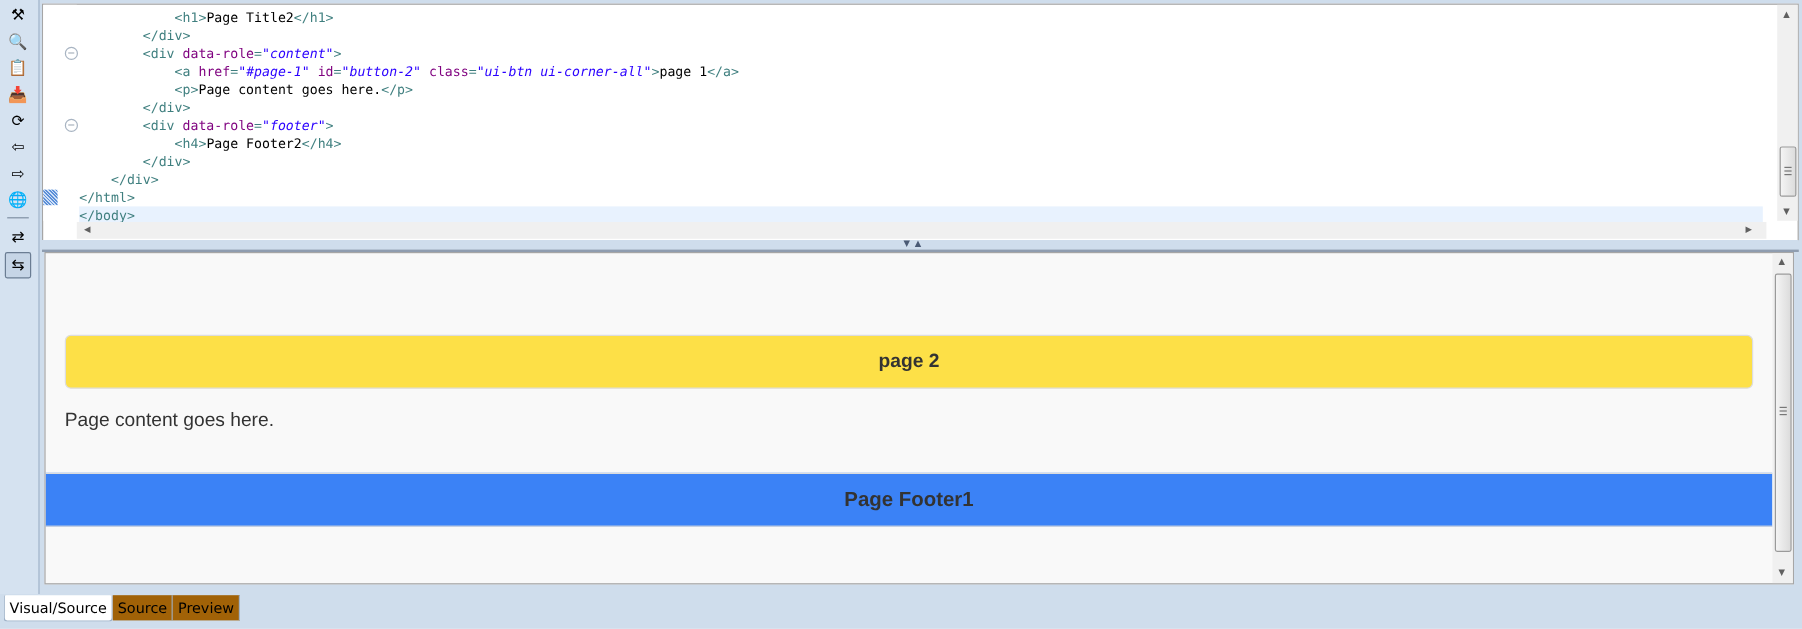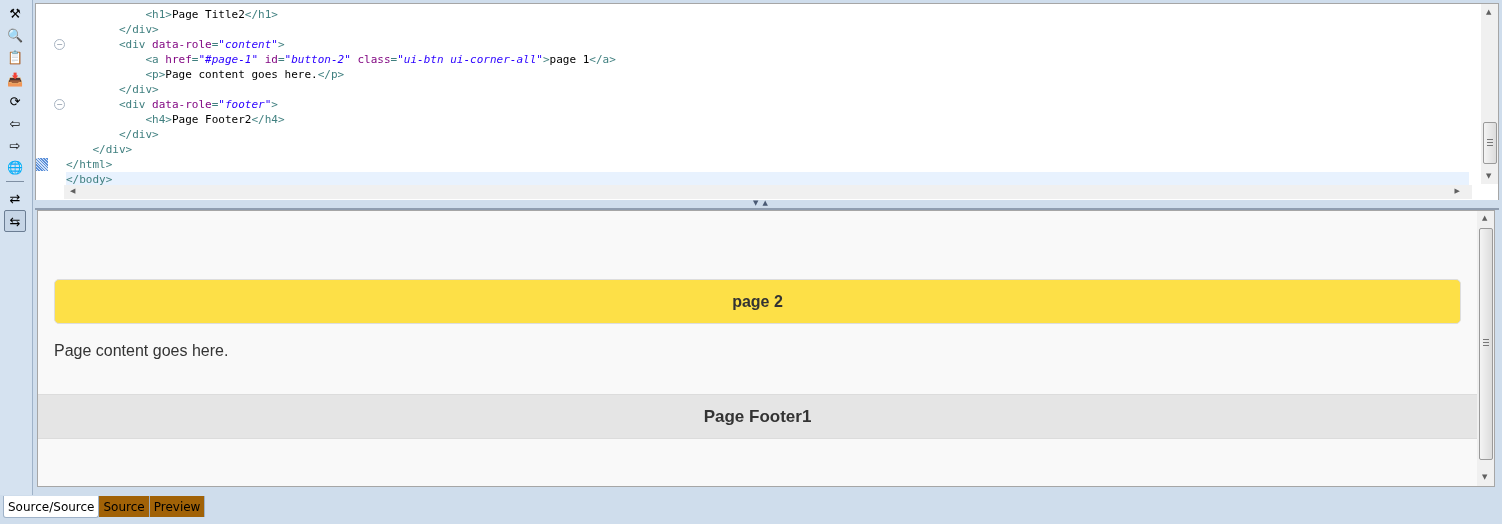--- a/index.html
+++ b/index.html
@@ -21,21 +21,21 @@
   .vscroll { position:absolute; right:0; top:0; width:17px; height:180px; background:#f0f0f0; }
   .vscroll .thumb { position:absolute; left:2px; top:118px; width:12px; height:40px; background:linear-gradient(90deg,#f4f4f4,#dcdcdc); border:1px solid #9a9a9a; border-radius:2px; }
   .hscroll { position:absolute; left:28px; top:181px; width:1408px; height:14px; background:#f0f0f0; }
   .arrow { position:absolute; font-size:7px; color:#606060; }
   .sash { position:absolute; left:35px; top:200px; width:1464px; height:8px; background:#cfddec; border-bottom:2px solid #8f9db0; }
   .sash-arrows { position:absolute; left:718px; top:-1px; font-size:7px; color:#4a5a74; letter-spacing:4px; }
   .visual-pane { position:absolute; left:37px; top:210px; width:1456px; height:275px; background:#f9f9f9; border:1px solid #a6a6a6; overflow:hidden; }
   .jqm-header { position:absolute; left:0; top:0; width:1439px; height:44px; background:#e9e9e9; border-bottom:1px solid #dcdcdc; text-align:center; font-family:"Liberation Sans", sans-serif; font-weight:bold; font-size:17px; color:#333; line-height:44px; }
   .jqm-button { position:absolute; left:16px; top:68px; width:1405px; height:43px; background:#fde047; border:1px solid #dddddd; border-radius:5px; text-align:center; line-height:43px; font-family:"Liberation Sans", sans-serif; font-weight:bold; font-size:16px; color:#333; }
   .jqm-text { position:absolute; left:16px; top:131px; font-family:"Liberation Sans", sans-serif; font-size:16px; color:#333; }
-  .jqm-footer { position:absolute; left:0; top:183px; width:1439px; height:43px; background:#e5e5e5; border-top:1px solid #dcdcdc; border-bottom:1px solid #dcdcdc; text-align:center; font-family:"Liberation Sans", sans-serif; font-weight:bold; font-size:17px; color:#333; line-height:43px; }
+  .jqm-footer { position:absolute; left:0; top:183px; width:1439px; height:43px; background:#3b82f6; border-top:1px solid #dcdcdc; border-bottom:1px solid #dcdcdc; text-align:center; font-family:"Liberation Sans", sans-serif; font-weight:bold; font-size:17px; color:#333; line-height:43px; }
   .v-vscroll { position:absolute; right:0; top:0; width:17px; height:275px; background:#f0f0f0; }
   .v-vscroll .thumb { position:absolute; left:2px; top:17px; width:12px; height:230px; background:linear-gradient(90deg,#f4f4f4,#dcdcdc); border:1px solid #9a9a9a; border-radius:2px; }
   .grip { position:absolute; left:3px; width:6px; height:1px; background:#777; }
   .tabs { position:absolute; left:3px; top:496px; height:22px; display:flex; }
   .tab { height:21px; padding:0 4px; font-family:"DejaVu Sans", sans-serif; font-size:12px; line-height:22px; color:#000; border-right:1px solid #9fb2c8; background:#a16207; }
   .tab.active { background:#fff; border:1px solid #9fb2c8; border-top:none; border-radius:0 0 3px 3px; }
 </style>
 </head>
 <body>
 
@@ -101,16 +101,16 @@
     <div class="thumb">
       <div class="grip" style="top:110px"></div>
         <div class="grip" style="top:113px"></div>
         <div class="grip" style="top:116px"></div>
     </div>
     <span class="arrow" style="left:5px;top:262px">▼</span>
   </div>
 </div>
 
 <div class="tabs" id="tabs">
-    <div class="tab active">Source/Source</div>
+    <div class="tab active">Visual/Source</div>
     <div class="tab">Source</div>
     <div class="tab">Preview</div>
   </div>
 
 </body></html>

